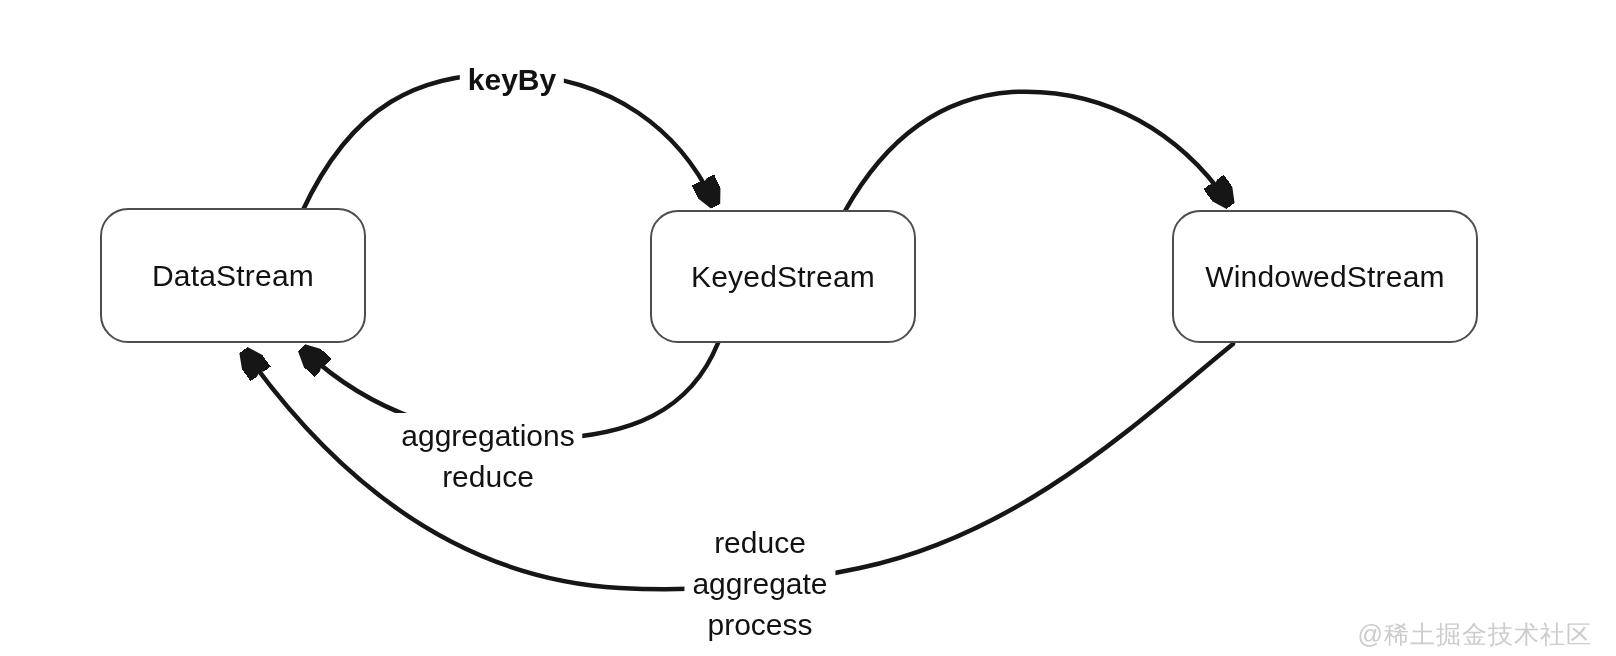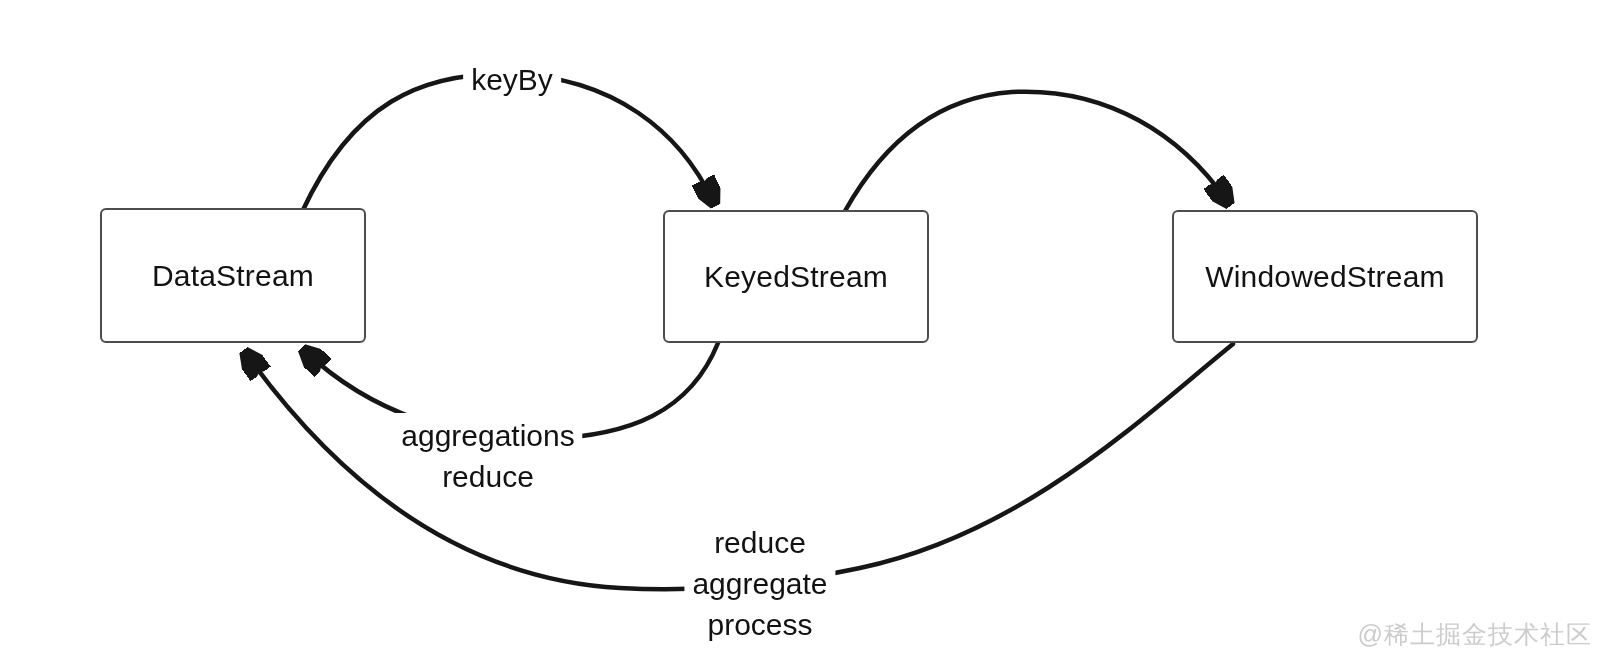--- a/index.html
+++ b/index.html
@@ -26,43 +26,43 @@
     fill: none;
     stroke: #161616;
     stroke-width: 4.5;
     stroke-linecap: round;
   }
   .node {
     position: absolute;
     box-sizing: border-box;
     background: #ffffff;
     border: 2.5px solid #4d4d4d;
-    border-radius: 6px;
+    border-radius: 28px;
     display: flex;
     align-items: center;
     justify-content: center;
     font-size: 30px;
     color: #121212;
     letter-spacing: 0.2px;
   }
   .node-datastream   { left: 100px;  top: 208px; width: 266px; height: 135px; }
-  .node-keyedstream  { left: 650px;  top: 210px; width: 266px; height: 133px; margin-left: 13px; }
+  .node-keyedstream  { left: 650px;  top: 210px; width: 266px; height: 133px; }
   .node-windowedstream { left: 1158px; top: 210px; width: 306px; height: 133px; margin-left: 14px; }
   .edge-label {
     position: absolute;
     transform: translate(-50%, -50%);
     background: #ffffff;
     padding: 2px 8px;
     font-size: 30px;
     line-height: 41px;
     color: #121212;
     text-align: center;
     white-space: pre-line;
   }
-  .label-keyby  { left: 512px;  top: 79px; }
+  .label-keyby  { left: 512px;  top: 79px; font-weight: bold; }
   .label-window { left: 1041px; top: 89px; }
   .label-agg    { left: 488px;  top: 456px; }
   .label-bottom { left: 760px;  top: 583px; }
   .watermark {
     position: absolute;
     right: 24px;
     bottom: 5px;
     font-size: 25px;
     color: #cccccc;
     letter-spacing: 1px;

